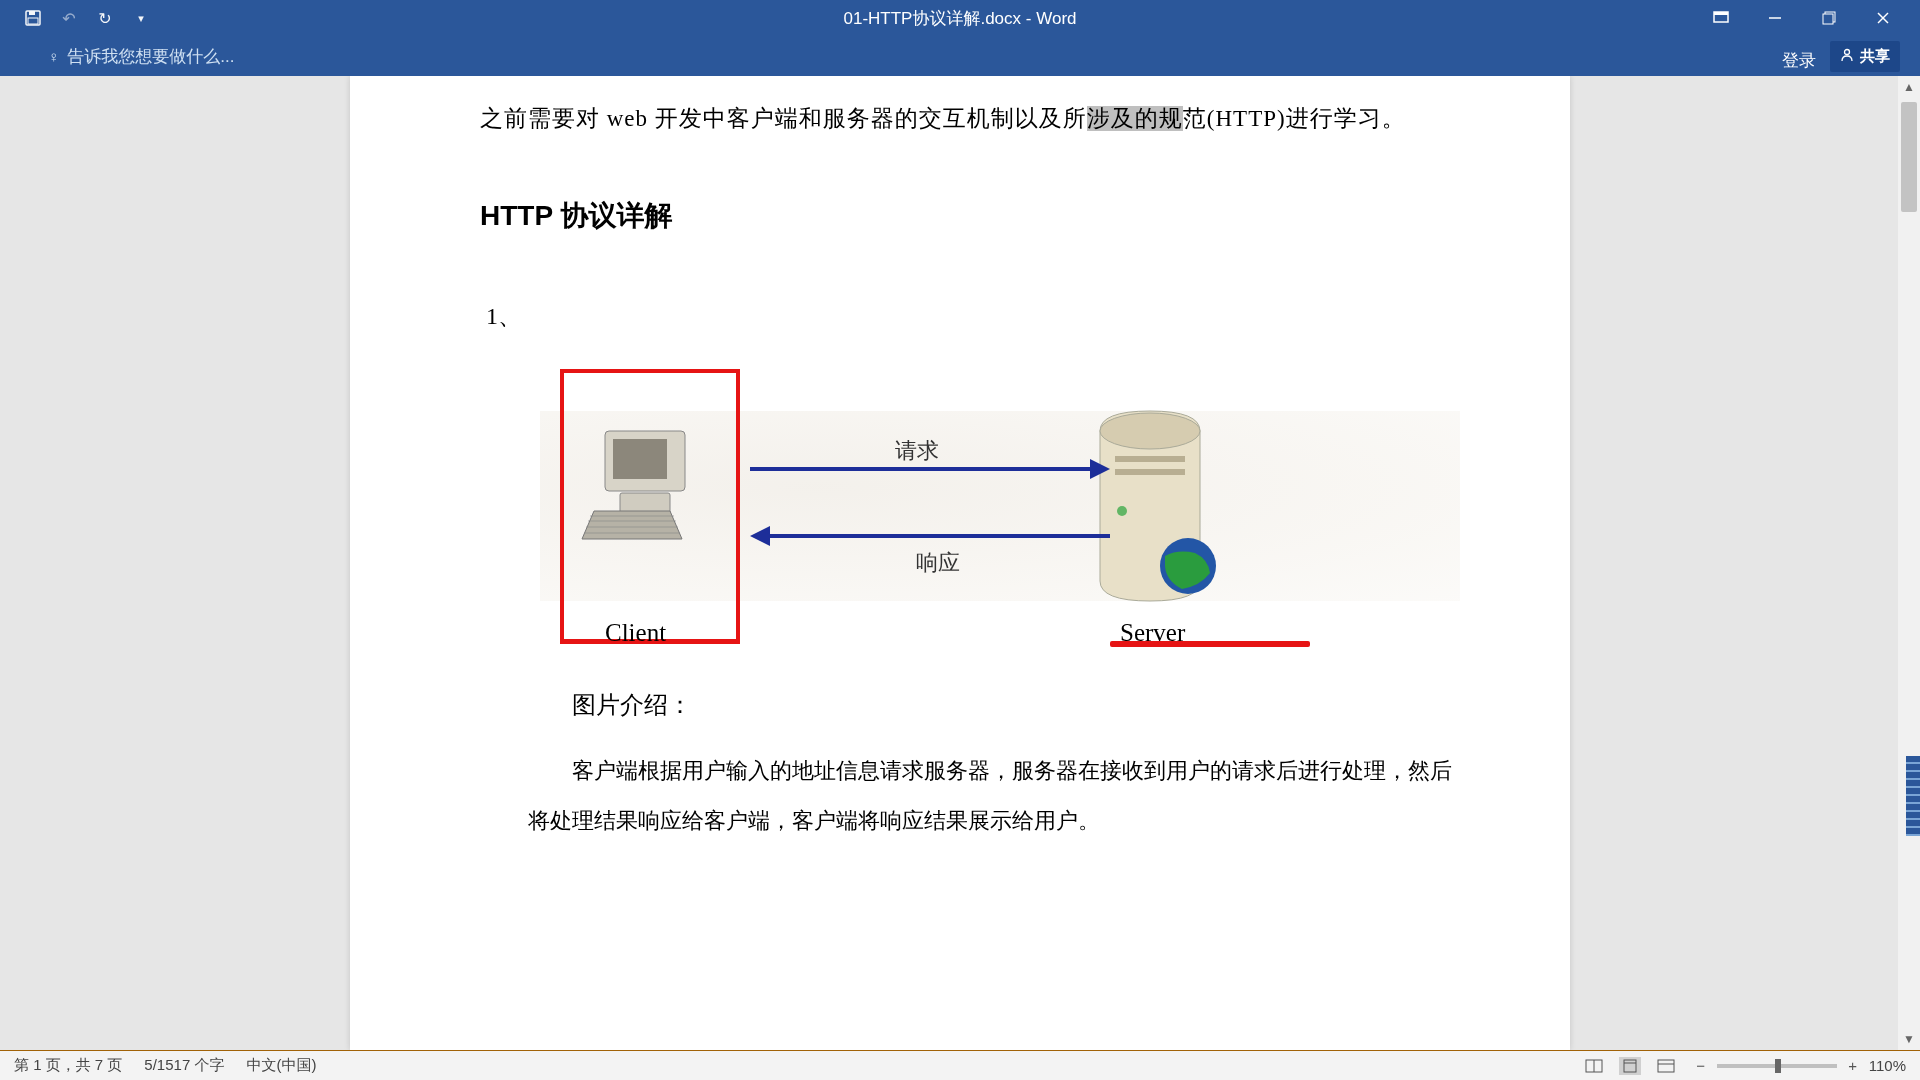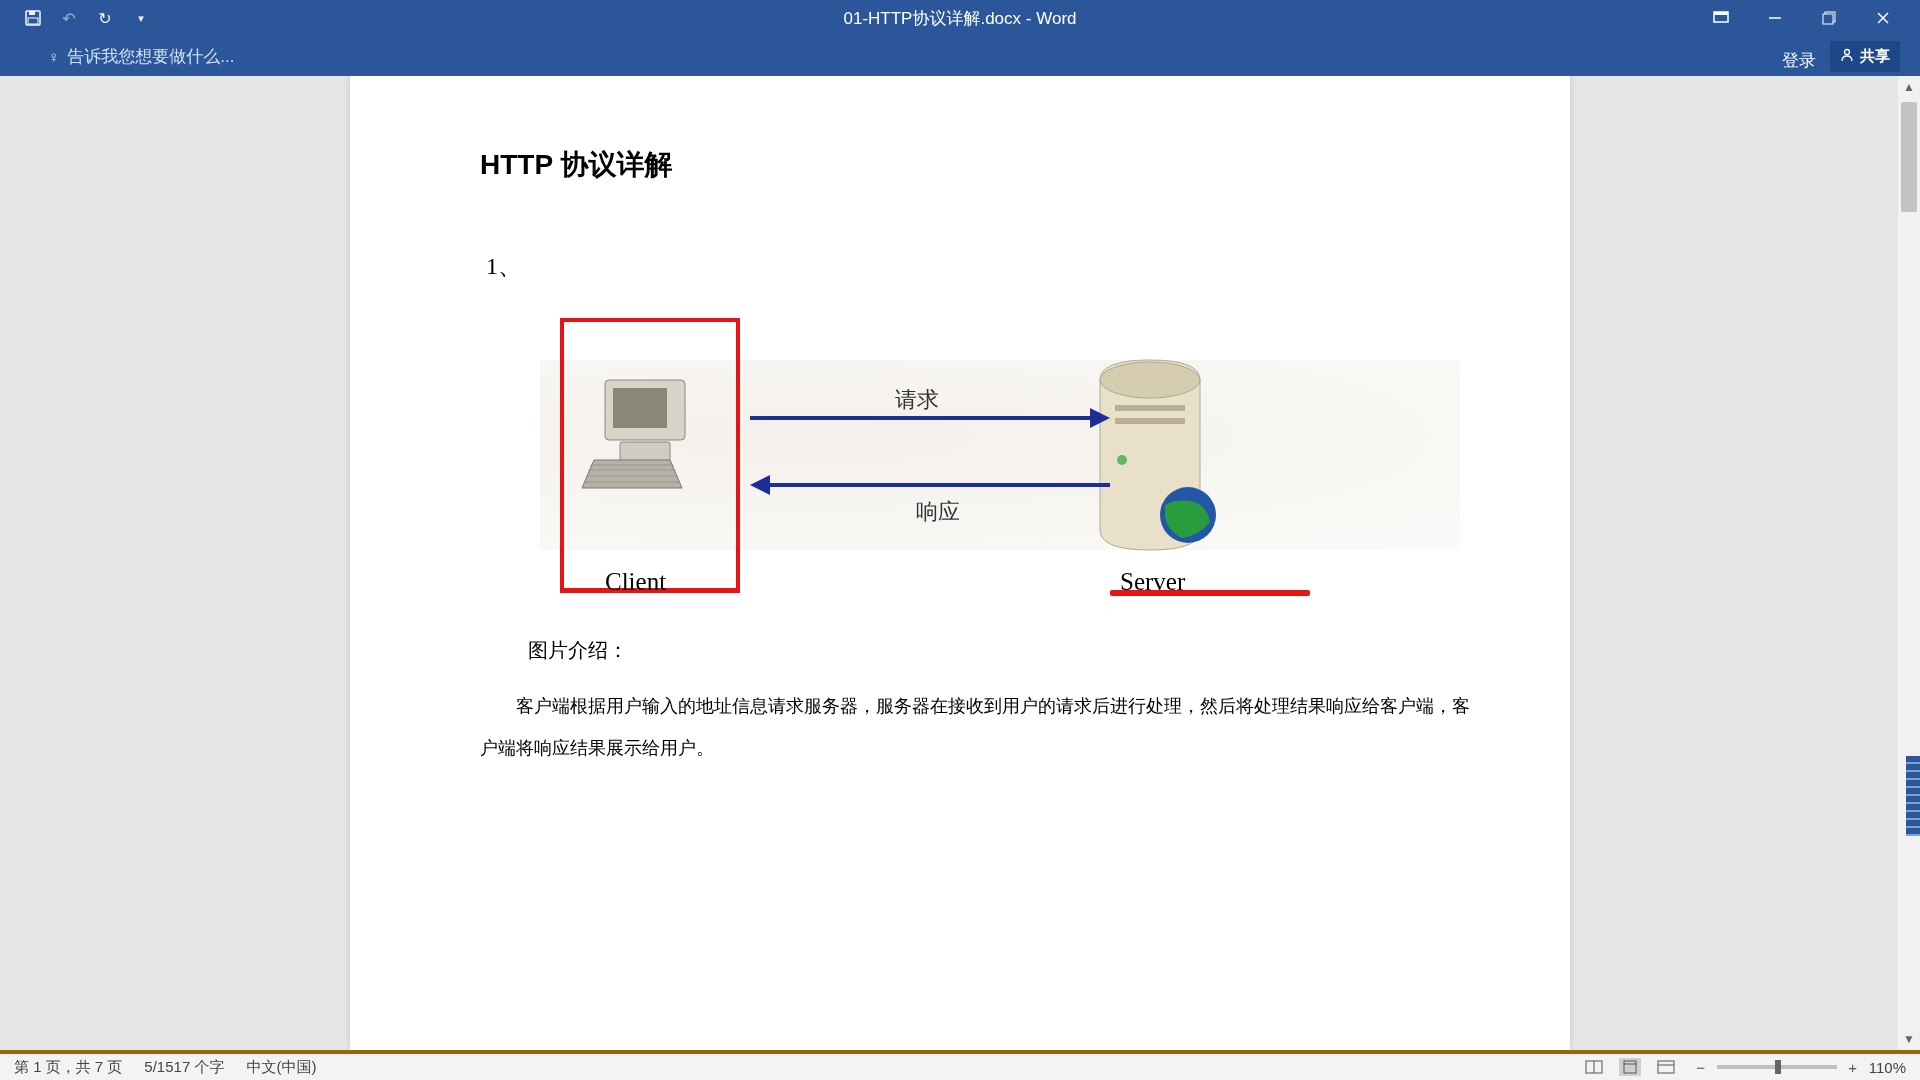--- a/index.html
+++ b/index.html
@@ -74,32 +74,32 @@
     }
     .diagram .server-redline { position:absolute; left:630px; top:280px; width:200px; height:6px; background:#e61414; border-radius:2px; }
 
     .arrow { position: absolute; display: flex; align-items: center; }
     .arrow .line { height: 4px; background: #1d2e99; width: 340px; }
     .arrow .head { width: 0; height: 0; border-top: 10px solid transparent; border-bottom: 10px solid transparent; }
     .arrow.right .head { border-left: 20px solid #1d2e99; }
     .arrow.left .head { border-right: 20px solid #1d2e99; }
     .arrow-label { position:absolute; font-size:22px; color:#333; }
 
-    .subhead { font-size: 20px; margin: 18px 0 14px 48px; }
-    .body-text { font-size: 18px; text-indent: 2em; line-height: 2.3; }
+    .subhead { font-size: 24px; margin: 18px 0 14px 92px; }
+    .body-text { font-size: 22px; text-indent: 2em; line-height: 2.3; margin-left: 48px; }
 
     .vscroll { position:absolute; right:0; top:0; bottom:0; width:22px; background:#f1f1f1; }
     .vscroll .upbtn,.vscroll .dnbtn { position:absolute; width:22px; height:22px; display:flex; align-items:center; justify-content:center; color:#666; font-size:12px; }
     .vscroll .upbtn{ top:0; } .vscroll .dnbtn{ bottom:0; }
     .vscroll .thumb{ position:absolute; top:26px; width:16px; left:3px; height:110px; background:#c3c3c3; border-radius:2px; }
     .vscroll .tab-indicator { position:absolute; right:0; top:680px; width:14px; height:80px; background:#2b579a; }
     .vscroll .tab-indicator .stripes { height:100%; background: repeating-linear-gradient(0deg,#7aa5d6 0 2px,#2b579a 2px 8px);}
 
     .statusbar {
-      height: 30px; background: #f3f3f3; border-top:4px solid #a16207;
+      height: 30px; background: #f3f3f3; border-top:1px solid #a16207;
       display: flex; align-items: center; font-size: 15px; color: #444;
       padding: 0 14px;
       text-align: center;
     }
     .statusbar .left { display: flex; gap: 22px; }
     .statusbar .right { margin-left: auto; display: flex; align-items: center; gap: 16px; }
     .statusbar .view-icons { display:flex; gap:14px; }
     .statusbar .view-icons .vicn { width:22px; height:18px; display:flex; align-items:center; justify-content:center; border:1px solid transparent; color:#555; }
     .statusbar .view-icons .vicn.active { background:#d0d0d0; }
     .statusbar .zoom { display:flex; align-items:center; gap:8px; }
@@ -165,20 +165,23 @@
             <path d="M2 13c0-3 2-5 5-5s5 2 5 5" fill="none" stroke="#fff" stroke-width="1.3"></path>
           </svg>
       </span>
       <span>共享</span>
     </div>
   </div>
 </div>
 
 <div class="canvas-area">
   <div class="page">
+    <p class="intro">
+      <span>之前需要对 web 开发中客户端和服务器的交互机制以及所</span><span class="highlight">涉及的规</span><span>范(HTTP)进行学习。</span>
+    </p>
     <h1>HTTP 协议详解</h1>
     <div class="section">
       <span class="num">1、</span>
     </div>
 
     <div class="diagram">
       <div class="bg-map"></div>
       <div class="client-box"></div>
 
       <svg width="150" height="160" style="position:absolute; left:90px; top:60px;">

